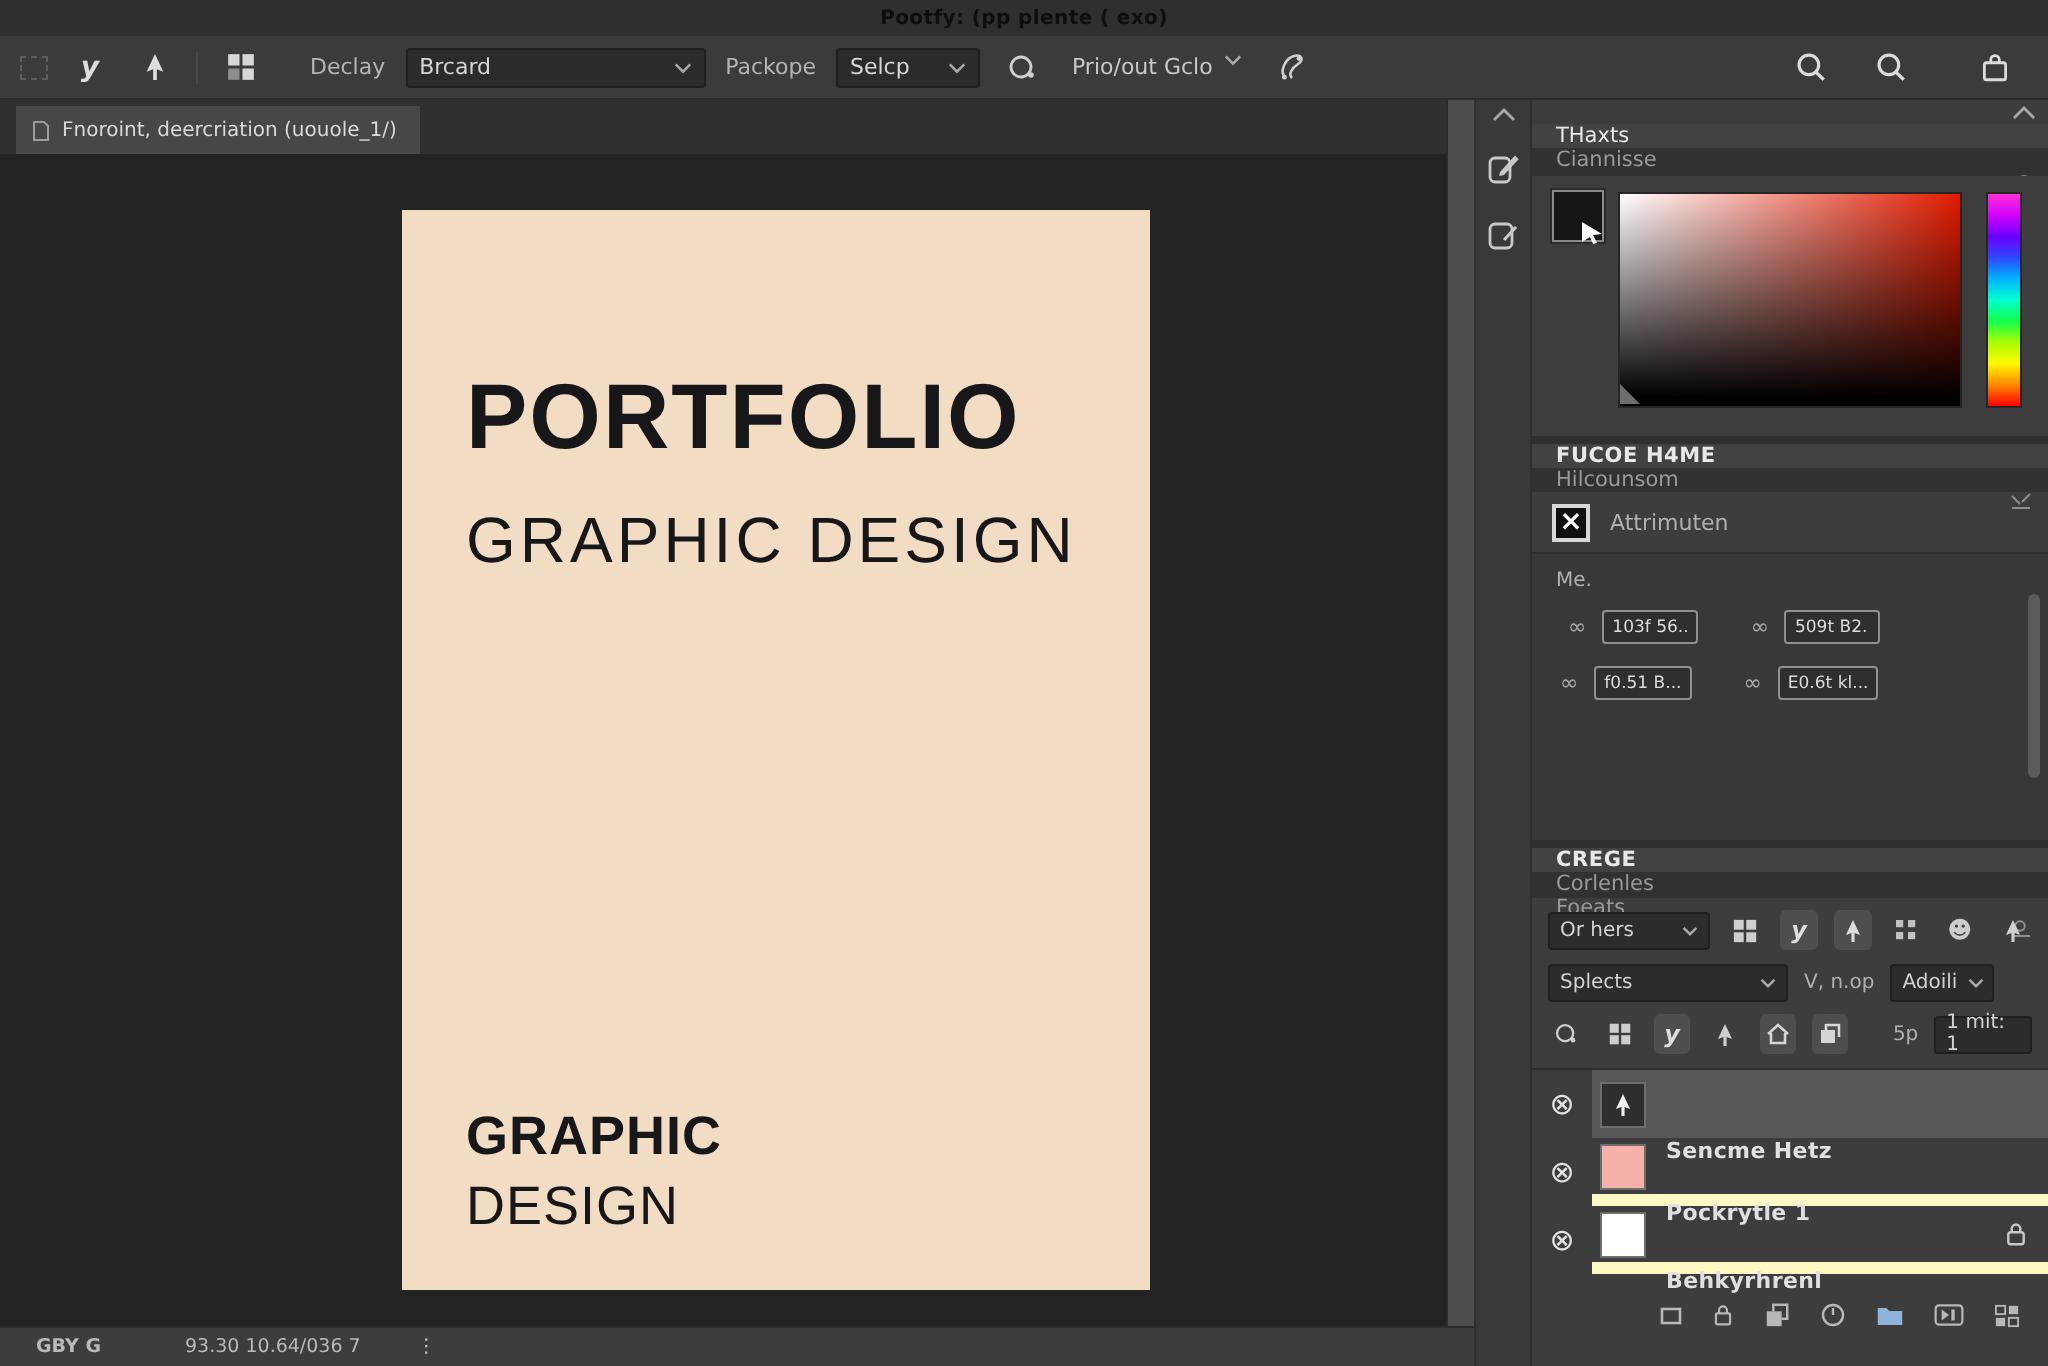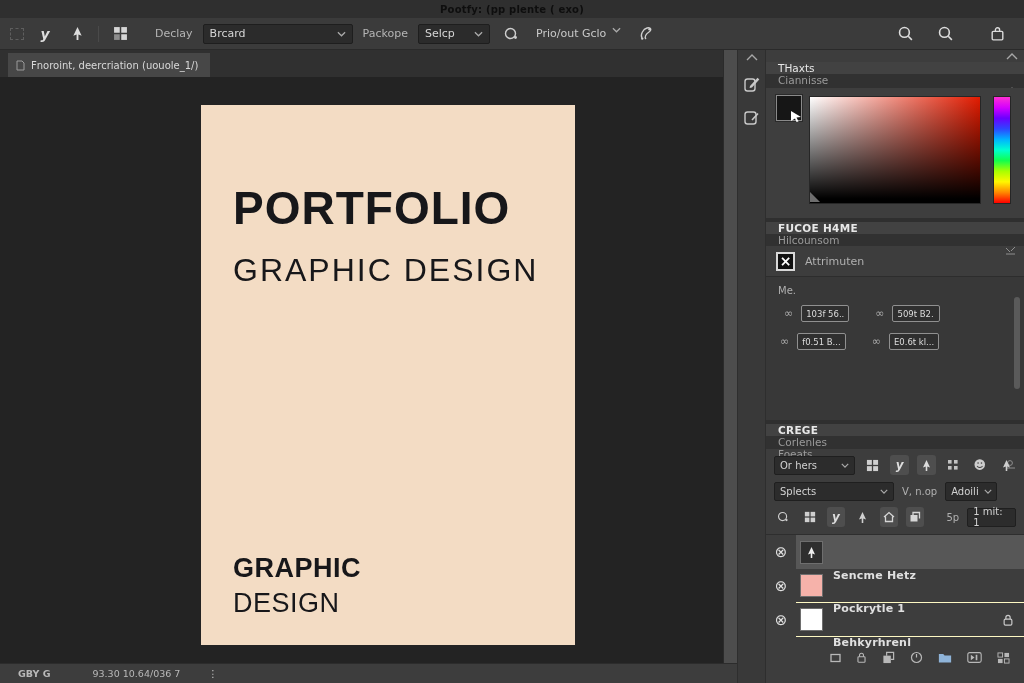--- a/index.html
+++ b/index.html
@@ -75,21 +75,21 @@
   #layers-r2 { height:26px; }
   #layers-r3 { height:26px; }
   .mini-select { background:#2c2c2c; border:1px solid #1f1f1f; border-radius:2px; height:19px; display:flex; align-items:center; gap:5px; padding:0 5px; color:#d2d2d2; font-size:10px; }
   .raised { background:#4e4e4e; border-radius:3px; width:20px; height:20px; display:inline-flex; align-items:center; justify-content:center; }
   .flaticon { width:20px; height:20px; display:inline-flex; align-items:center; justify-content:center; }
   .tiny-label { color:#b0b0b0; font-size:10px; }
   #layers-divider { height:1px; background:#2e2e2e; margin-top:4px; }
   .layer-row { display:flex; align-items:center; height:34px; }
   .eye-cell { width:30px; display:flex; align-items:center; justify-content:center; }
   .eye-glyph { color:#e2e2e2; font-size:15px; line-height:1; }
-  .layer-main { flex:1; height:34px; display:flex; align-items:center; gap:10px; padding-left:4px; border-bottom:1px solid #fef9c3; }
+  .layer-main { flex:1; height:34px; display:flex; align-items:center; gap:10px; padding-left:4px; border-bottom:6px solid #fef9c3; }
   .layer-main.selected { background:#575757; border-bottom:none; }
   .layer-thumb { width:23px; height:23px; border:1px solid #6e6e6e; display:flex; align-items:center; justify-content:center; }
   .thumb-dark { background:#2e2e2e; }
   .layer-name { color:#e0e0e0; font-size:11px; font-weight:bold; letter-spacing:.2px;margin-top:46px; }
   .layer-lock { margin-left:auto; margin-right:10px; }
   #layers-footer { display:flex; align-items:center; justify-content:flex-end; gap:15px; padding:14px 14px 0 0; }
 
   
   #statusbar { left:0; top:663px; width:737px; height:20px; background:#3d3d3d; border-top:1px solid #2c2c2c; display:flex; align-items:center; color:#b9b9b9; font-size:9.5px; }
   #statusbar .s1 { margin-left:18px; font-weight:bold; }

